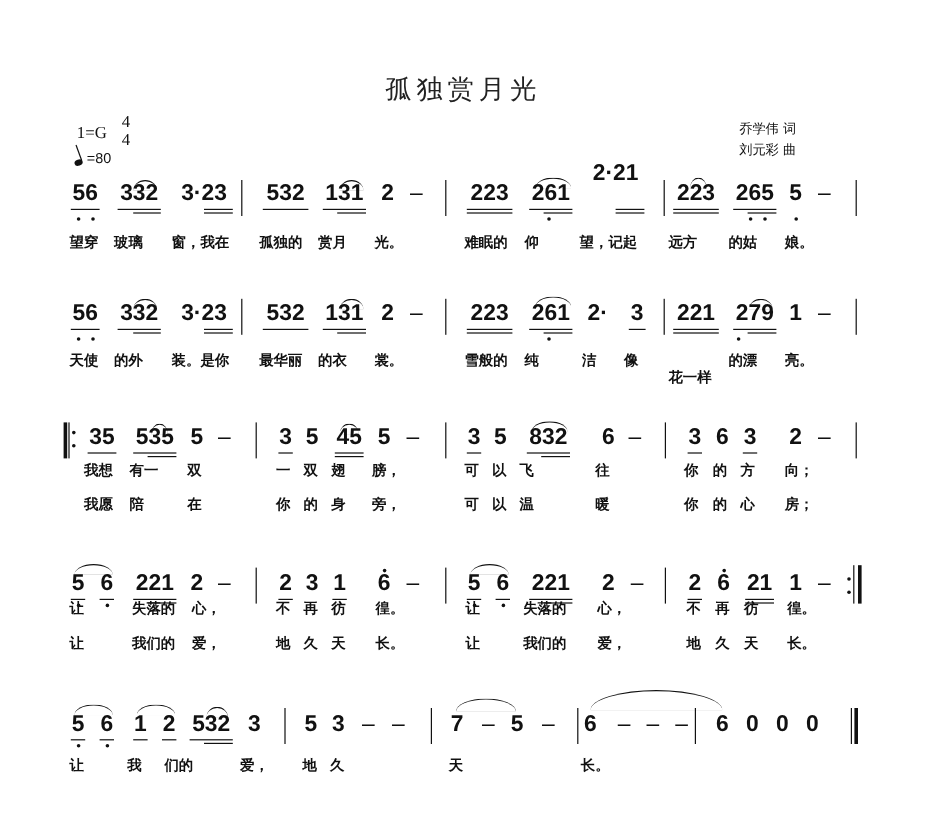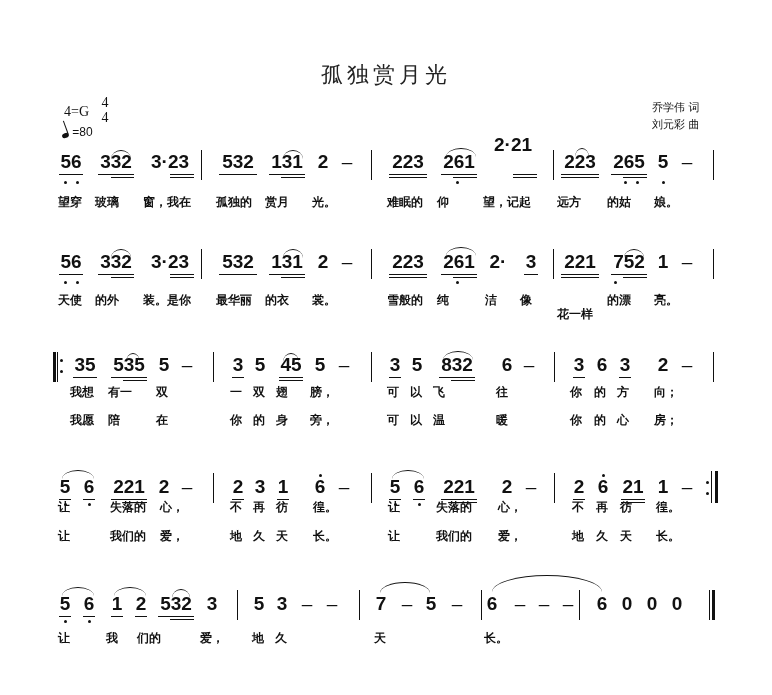--- a/index.html
+++ b/index.html
@@ -3,37 +3,37 @@
 <meta charset="utf-8">
 <style>
   html, body { margin:0; padding:0; background:#ffffff; }
   body { width:772px; height:695px; position:relative; overflow:hidden; font-family:"DejaVu Sans", sans-serif; color:#111; }
   .title { position:absolute; left:0; width:772px; top:60px; text-align:center; font-family:"DejaVu Serif", serif; font-size:22px; letter-spacing:4px; color:#222; }
   .key { position:absolute; left:64px; top:104px; font-family:"Liberation Serif", serif; font-size:14px; }
   .timesig { position:absolute; left:99px; top:95px; font-family:"Liberation Serif", serif; font-size:14px; text-align:center; line-height:15px; width:12px; }
   .tempo { position:absolute; left:62px; top:125px; font-size:12px; font-family:"Liberation Sans", sans-serif; }
   .tempo .note { display:inline-block; width:7px; height:5px; background:#111; border-radius:50%; transform:rotate(-20deg); position:relative; top:2px; }
   .tempo .stem { position:absolute; left:6px; top:-12px; width:1px; height:14px; background:#111; }
-  .credits { position:absolute; left:616px; top:99px; font-size:11px; line-height:17px; font-family:"DejaVu Sans", sans-serif;margin-left:36px; }
+  .credits { position:absolute; left:616px; top:99px; font-size:11px; line-height:17px; font-family:"DejaVu Sans", sans-serif; }
   .row { position:absolute; left:0; width:772px; }
   .n { position:absolute; font-family:"Liberation Sans", sans-serif; font-weight:bold; font-size:19px; line-height:20px; text-align:center; }
   .ly { position:absolute; font-family:"DejaVu Sans", sans-serif; font-weight:bold; font-size:12px; white-space:pre; }
   .bl { position:absolute; width:1px; background:#111; }
   .bl2 { position:absolute; width:3px; background:#111; }
   .ul { position:absolute; height:1px; background:#111; }
   .dot { position:absolute; width:3px; height:3px; background:#111; border-radius:50%; }
   .slur { position:absolute; border-top:1px solid #111; border-radius:50% 50% 0 0 / 100% 100% 0 0; height:8px; }
   .rdot { position:absolute; width:3px; height:3px; background:#111; border-radius:50%; }
 </style>
 </head>
 <body>
 
 <div class="title">孤独赏月光</div>
 
-<div class="key">4=G</div>
+<div class="key">1=G</div>
 <div class="timesig">
   <div>4</div>
   <div>4</div>
 </div>
 <div class="tempo">
   <span class="note"><span class="stem"></span></span>
   <span>=80</span>
 </div>
 <div class="credits">
   <div>乔学伟 词</div>
@@ -113,21 +113,21 @@
   <div class="n" style="left:268px;top:252px;width:38px;">131</div>
   <div class="n" style="left:316px;top:252px;width:14px;">2</div>
   <div class="n" style="left:340px;top:252px;width:14px;font-weight:normal;">–</div>
   <div class="bl" style="left:371px;top:249px;height:30px;"></div>
   <div class="n" style="left:388px;top:252px;width:40px;">223</div>
   <div class="n" style="left:440px;top:252px;width:38px;">261</div>
   <div class="n" style="left:488px;top:252px;width:20px;">2·</div>
   <div class="n" style="left:524px;top:252px;width:14px;">3</div>
   <div class="bl" style="left:553px;top:249px;height:30px;"></div>
   <div class="n" style="left:560px;top:252px;width:40px;">221</div>
-  <div class="n" style="left:610px;top:252px;width:38px;">752</div>
+  <div class="n" style="left:610px;top:252px;width:38px;">279</div>
   <div class="n" style="left:656px;top:252px;width:14px;">1</div>
   <div class="n" style="left:680px;top:252px;width:14px;font-weight:normal;">–</div>
   <div class="bl" style="left:713px;top:249px;height:30px;"></div>
   <div class="ul" style="left:59px;top:274px;width:24px;"></div>
   <div class="ul" style="left:98px;top:274px;width:36px;"></div>
     <div class="ul" style="left:111px;top:277px;width:23px;"></div>
   <div class="ul" style="left:170px;top:274px;width:24px;"></div>
     <div class="ul" style="left:170px;top:277px;width:24px;"></div>
   <div class="ul" style="left:219px;top:274px;width:38px;"></div>
   <div class="ul" style="left:269px;top:274px;width:36px;"></div>

